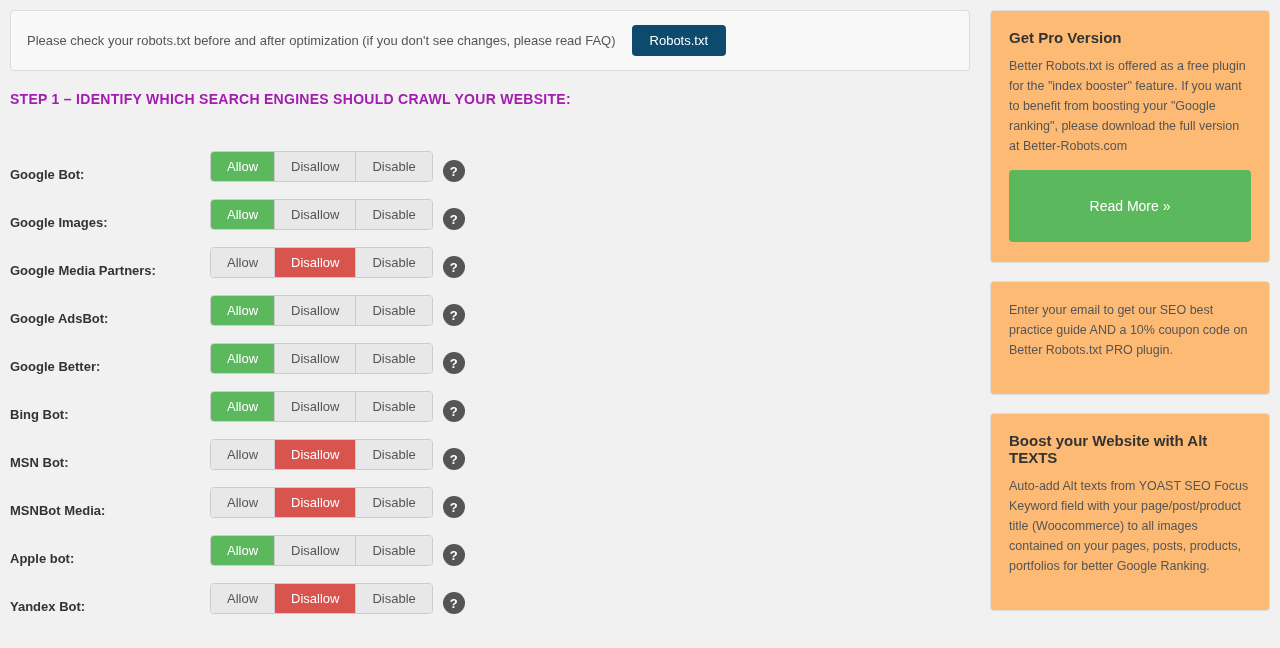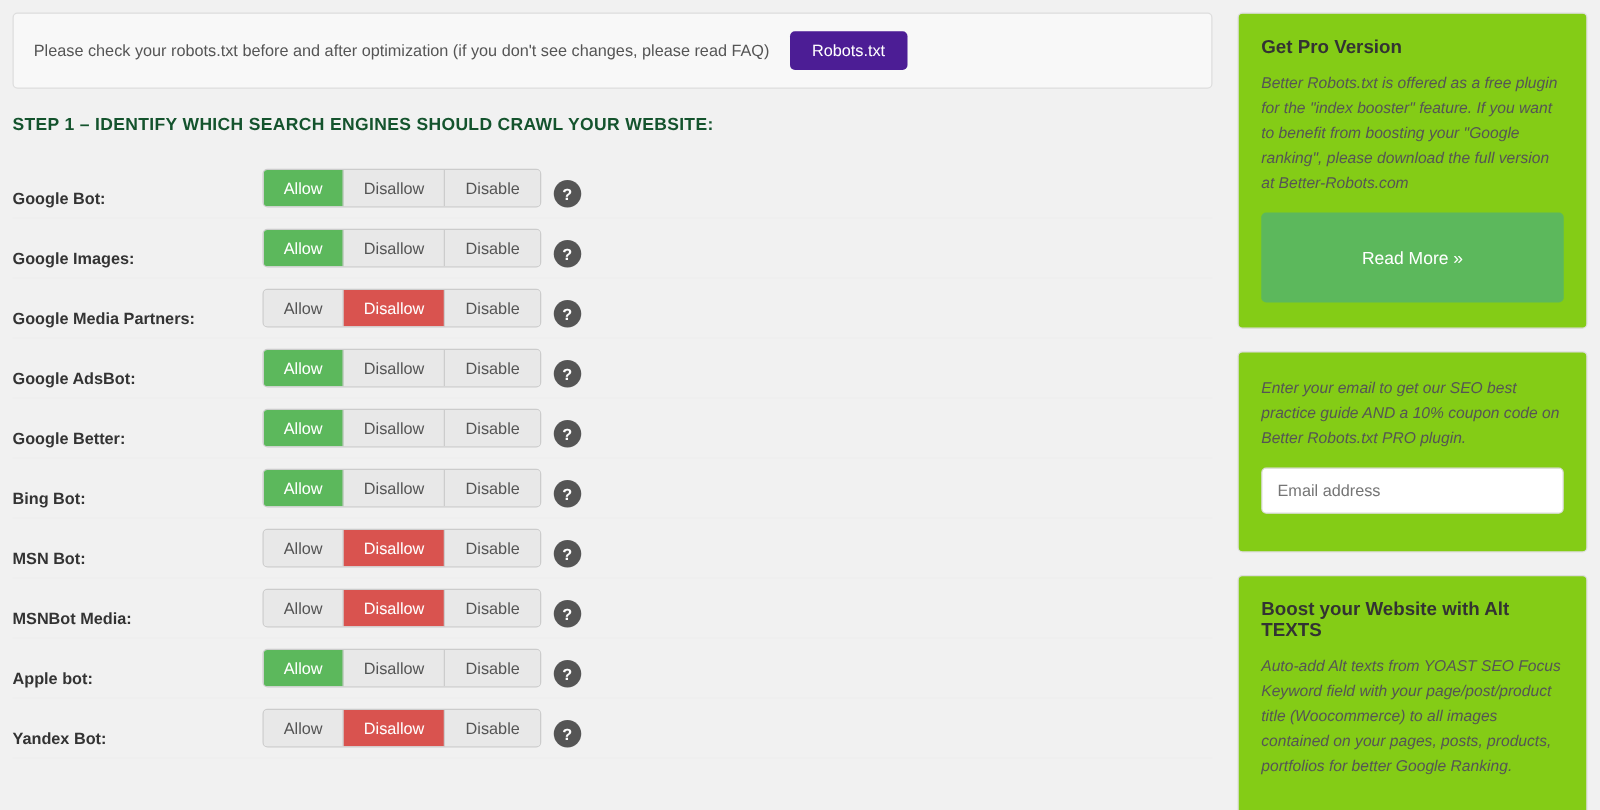--- a/index.html
+++ b/index.html
@@ -33,37 +33,37 @@
       border: 1px solid #ddd;
       border-radius: 4px;
       padding: 14px 16px;
       display: flex;
       align-items: center;
       margin-bottom: 20px;
       color: #555;
       font-size: 13px;
     }
     .notice-bar .robots-btn {
-      background: #4c1d95;
+      background: #0c4a6e;
       color: white;
       border: none;
       border-radius: 4px;
       padding: 8px 18px;
       font-size: 13px;
       cursor: pointer;
       white-space: nowrap;
       margin-left: 16px;
     }
 
     
     .step-heading {
       font-size: 14px;
       font-weight: 700;
-      color: #14532d;
-      margin-bottom: 20px;
+      color: #a21caf;
+      margin-bottom: 36px;
       letter-spacing: 0.02em;
     }
 
     
     .bot-row {
       display: flex;
       align-items: flex-end;
       padding: 8px 0;
       border-bottom: 1px solid #eee;
     }
@@ -112,38 +112,37 @@
       justify-content: center;
       color: white;
       font-size: 13px;
       font-weight: bold;
       cursor: pointer;
       flex-shrink: 0;
     }
 
     
     .sidebar-card {
-      background: #84cc16;
+      background: #fdba74;
       border: 1px solid #ddd;
       border-radius: 4px;
       padding: 18px 18px 20px;
       margin-bottom: 18px;
     }
     .sidebar-card h3 {
       font-size: 15px;
       font-weight: 700;
       color: #333;
       margin-bottom: 10px;
     }
     .sidebar-card p {
       font-size: 12.5px;
       color: #555;
       line-height: 1.6;
       margin-bottom: 14px;
-      font-style: italic;
     }
     .sidebar-btn {
       display: block;
       width: 100%;
       background: #5cb85c;
       color: white;
       border: none;
       border-radius: 4px;
       padding: 28px;
       font-size: 14px;
@@ -278,21 +277,20 @@
   <div class="sidebar">
 
     <div class="sidebar-card">
       <h3>Get Pro Version</h3>
       <p>Better Robots.txt is offered as a free plugin for the "index booster" feature. If you want to benefit from boosting your "Google ranking", please download the full version at Better-Robots.com</p>
       <button class="sidebar-btn">Read More »</button>
     </div>
 
     <div class="sidebar-card">
       <p>Enter your email to get our SEO best practice guide AND a 10% coupon code on Better Robots.txt PRO plugin.</p>
-      <input class="email-input" type="email" placeholder="Email address" style="">
     </div>
 
     <div class="sidebar-card">
       <h3 class="boost-title">Boost your Website with Alt TEXTS</h3>
       <p>Auto-add Alt texts from YOAST SEO Focus Keyword field with your page/post/product title (Woocommerce) to all images contained on your pages, posts, products, portfolios for better Google Ranking.</p>
 
     </div>
 
   </div>
 </div>

